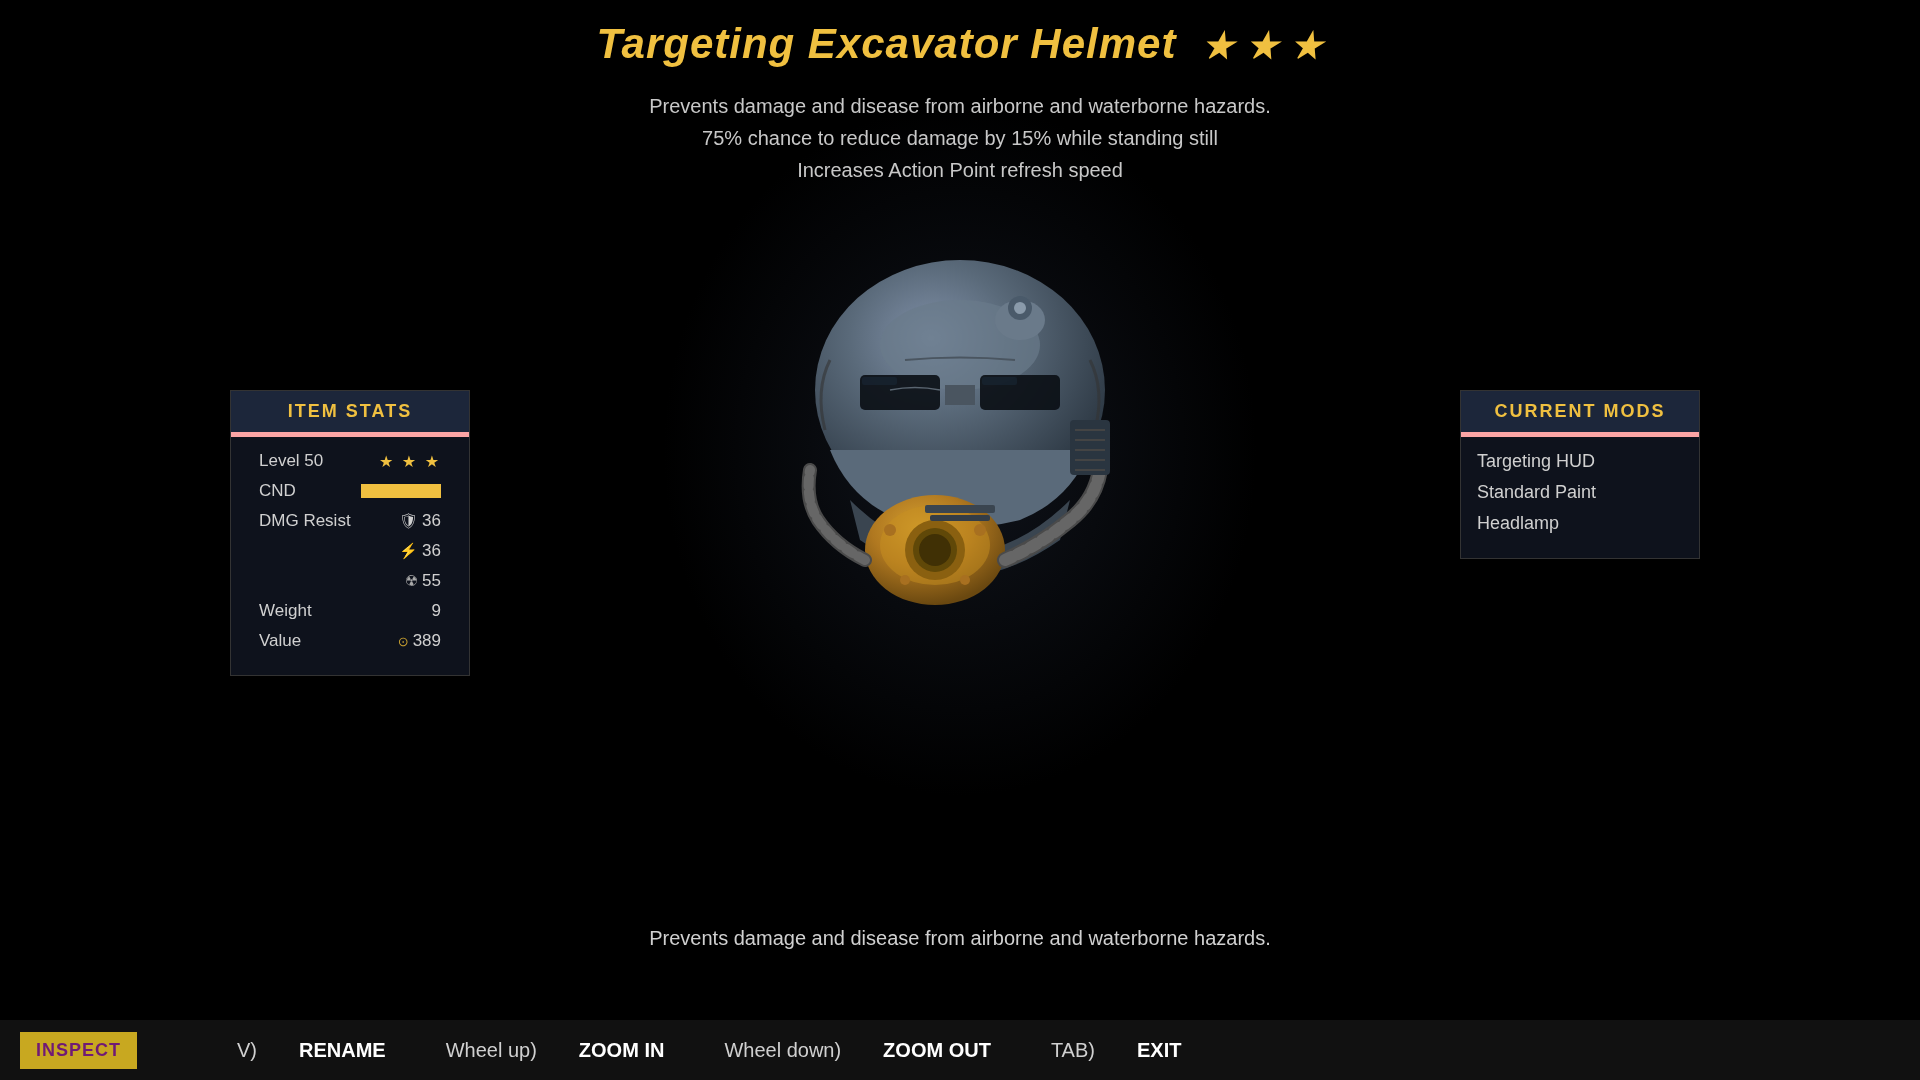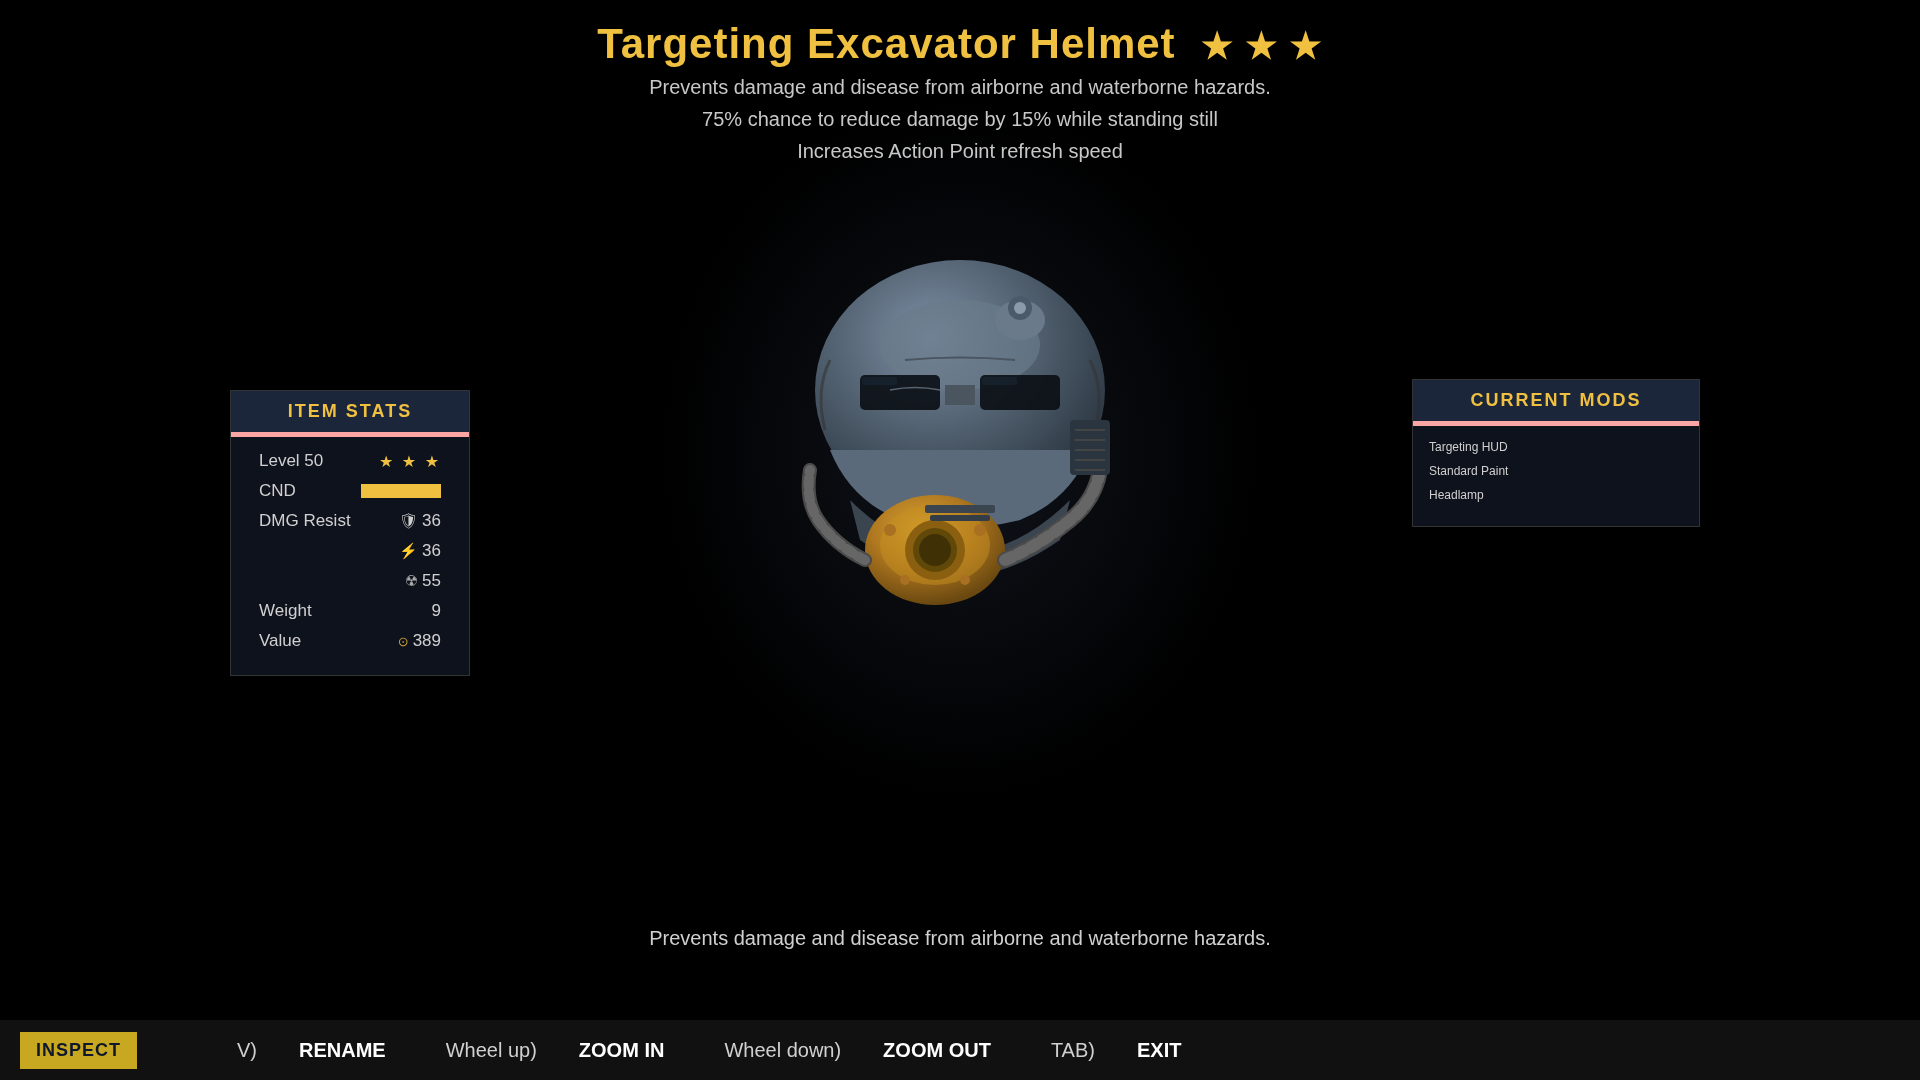--- a/index.html
+++ b/index.html
@@ -22,21 +22,22 @@
       transform: translateX(-50%);
       text-align: center;
       width: 900px;
     }
 
     .item-title {
       font-size: 42px;
       font-weight: bold;
       color: #f0c040;
       letter-spacing: 1px;
-      margin-bottom: 3px;
+      margin-bottom: 22px;
+      font-style: italic;
     }
 
     .star {
       color: #f0c040;
       font-size: 36px;
     }
 
     .item-description {
       color: #c8c8c8;
       font-size: 20px;
@@ -130,34 +131,34 @@
       display: flex;
       align-items: center;
       gap: 4px;
       font-size: 17px;
       color: #d0d0d0;
     }
 
     
     .current-mods-panel {
       position: absolute;
-      top: 379px;
+      top: 390px;
       right: 220px;
-      width: 288px;
+      width: 240px;
       background: rgba(15, 20, 30, 0.92);
       border: 1px solid #333;
     }
 
     .mods-body {
       padding: 14px 16px;
     }
 
     .mod-item {
       color: #d0d0d0;
-      font-size: 12px;
+      font-size: 18px;
       margin-bottom: 10px;
     }
 
     
     .bottom-description {
       position: absolute;
       bottom: 130px;
       left: 50%;
       transform: translateX(-50%);
       text-align: center;
@@ -175,21 +176,21 @@
       height: 60px;
       background: #111;
       display: flex;
       align-items: center;
       padding: 0 20px;
       gap: 40px;
     }
 
     .inspect-badge {
       background: #c8a820;
-      color: #0f172a;
+      color: #701a75;
       font-size: 18px;
       font-weight: bold;
       padding: 8px 16px;
       letter-spacing: 1px;
     }
 
     .control-key {
       color: #d0d0d0;
       font-size: 20px;
     }

